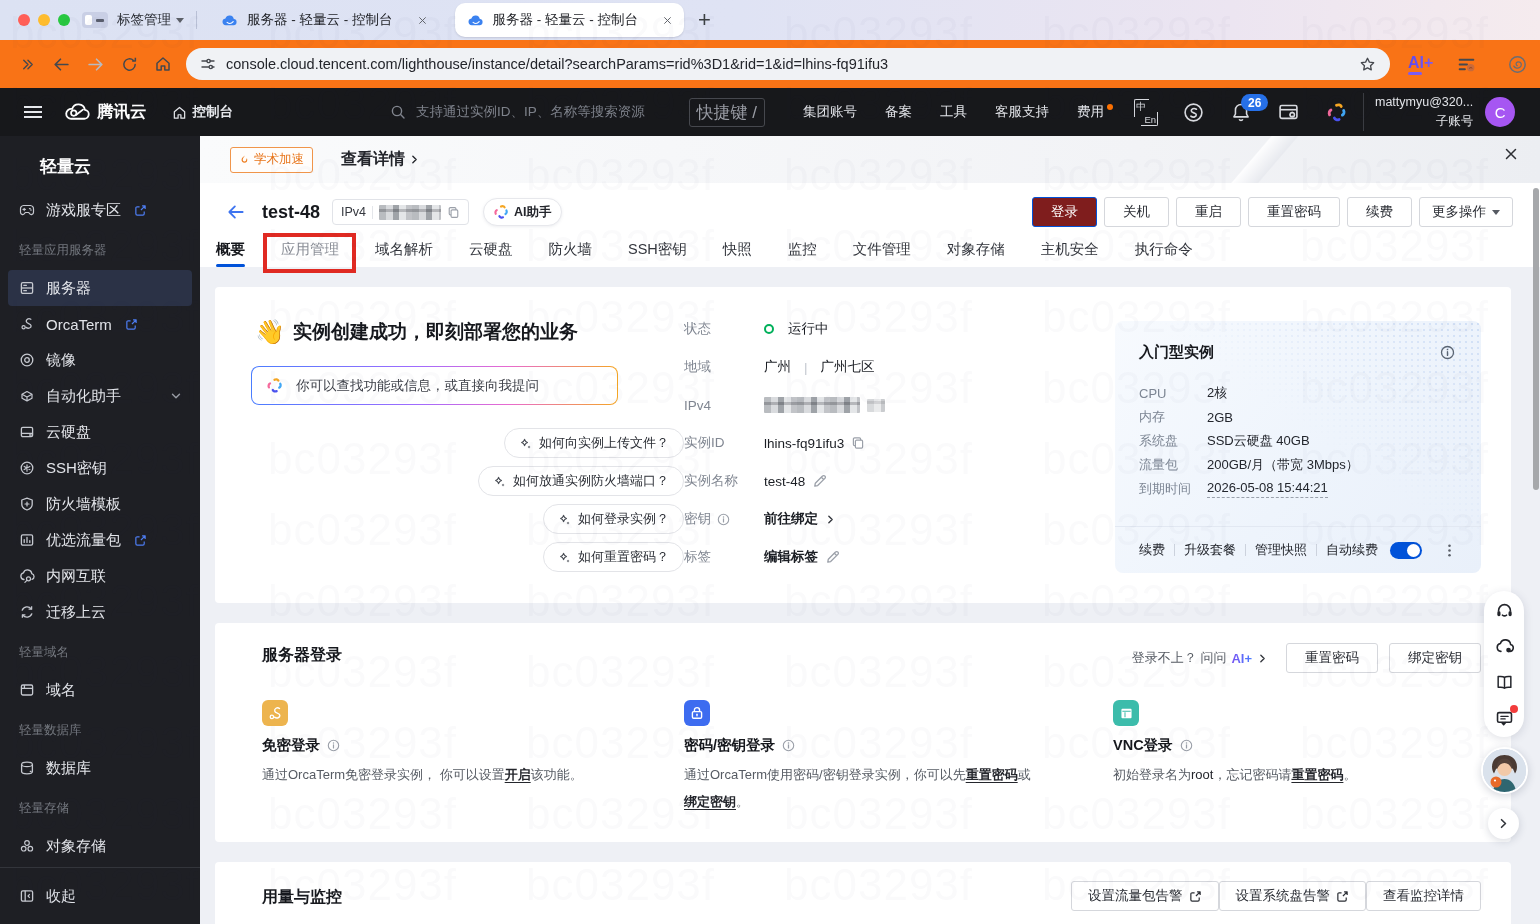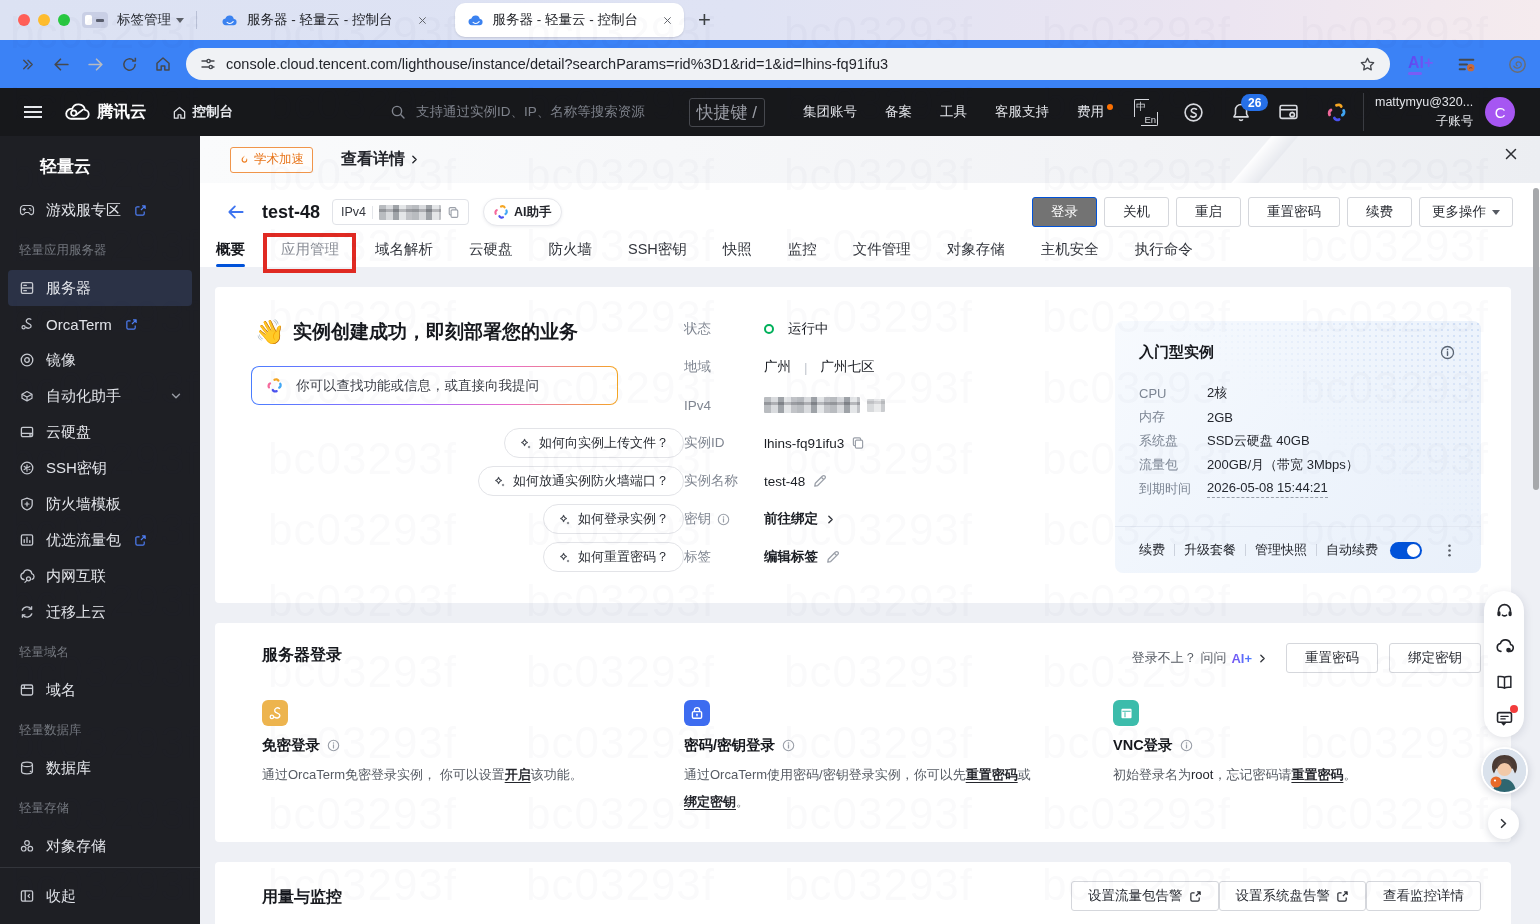--- a/index.html
+++ b/index.html
@@ -15,21 +15,21 @@
 .group-chip::before{content:"";position:absolute;left:3px;top:3px;width:7px;height:10px;background:#fff;border-radius:2px}
 .group-chip::after{content:"";position:absolute;right:4px;top:7px;width:8px;height:2.5px;background:#5a5f6e;border-radius:1px}
 .group-label{font-size:13.5px;color:#2a2d34;display:flex;align-items:center;gap:5px}
 .caret-down{width:0;height:0;border-left:4px solid transparent;border-right:4px solid transparent;border-top:5px solid #5c6068}
 .strip-sep{width:1px;height:18px;background:#b9c0d6;margin:0 12px}
 .tab{display:flex;align-items:center;gap:9px;height:34px;padding:0 10px 0 12px;border-radius:10px;max-width:240px}
 .tab.active{background:#fff;box-shadow:0 1px 2px rgba(60,64,90,.18)}
 .tab-title{font-size:13.5px;color:#202227;white-space:nowrap}
 .tab-close{color:#5f6368;font-size:16px;line-height:1;padding:0 2px;margin-left:14px}
 .newtab{font-size:22px;color:#3c4043;margin-left:14px;font-weight:300}
-.addressbar{position:absolute;top:40px;left:0;right:0;height:48px;background:#3b82f6;display:flex;align-items:center;padding-left:10px}
+.addressbar{position:absolute;top:40px;left:0;right:0;height:48px;background:#f97316;display:flex;align-items:center;padding-left:10px}
 .nav-ic{width:34px;height:34px;display:flex;align-items:center;justify-content:center;color:#45484e}
 .nav-ic.disabled{color:#b8bbc1}
 .urlpill{height:32px;width:1204px;background:#f0f2f5;border-radius:16px;display:flex;align-items:center;padding:0 14px;margin-left:6px;gap:10px}
 .url-text{font-size:14.5px;color:#23252b;white-space:nowrap;overflow:hidden;flex:1}
 .addr-right{display:flex;align-items:center;gap:24px;margin-left:18px}
 .addr-right svg:last-child{margin-left:8px}
 .ailogo{font-size:16px;font-weight:bold;background:linear-gradient(90deg,#5a48f0,#7a5cf5);-webkit-background-clip:text;background-clip:text;color:transparent;position:relative;padding-bottom:3px}
 .ailogo::after{content:"";position:absolute;left:0;bottom:0;width:14px;height:2.5px;background:#7a5cf5;border-radius:2px}
 
 .topbar{position:absolute;top:88px;left:0;right:0;height:48px;background:#17181b;display:flex;align-items:center;color:#e2e4e9;white-space:nowrap}
@@ -74,21 +74,21 @@
 .ph-row{display:flex;align-items:center;height:30px}
 .back-ic{color:#3e74f0;margin:0 16px 0 11px}
 .inst-name{font-size:18px;font-weight:bold;color:#16181d;margin-right:12px}
 .ip-pill{display:flex;align-items:center;height:26px;border:1px solid #e1e3e8;border-radius:4px;padding:0 8px;gap:6px;font-size:12.5px;color:#35383f;background:#fff}
 .ip-pill .sep{width:1px;height:13px;background:#e4e6ea}
 .mosaic{height:15px;border-radius:1px;background:repeating-linear-gradient(90deg,#b9bcc0 0 7px,#d9dbde 7px 14px,#9fa3a8 14px 20px,#e4e6e8 20px 27px,#c2c4c8 27px 33px),repeating-linear-gradient(0deg,rgba(255,255,255,.05) 0 5px,rgba(255,255,255,.55) 5px 8px,rgba(70,70,78,.28) 8px 11px,rgba(255,255,255,.25) 11px 15px);background-blend-mode:multiply}
 .ai-pill{display:flex;align-items:center;gap:5px;height:28px;border:1px solid #e7e8ec;border-radius:14px;padding:0 9px;margin-left:14px;font-size:12.5px;font-weight:bold;color:#23252b;background:#fff;box-shadow:0 1px 3px rgba(80,90,120,.10)}
 .head-actions{margin-left:auto;display:flex;gap:7px}
 .head-actions .btn:last-child{padding:0 12px}
 .btn{height:30px;display:flex;align-items:center;justify-content:center;font-size:13.5px;border-radius:3px;padding:0 18px;background:#fff;border:1px solid #d5d7dc;color:#2b2e35;white-space:nowrap}
-.btn.primary{background:#737373;border-color:#0052d9;color:#fff}
+.btn.primary{background:#7f1d1d;border-color:#0052d9;color:#fff}
 .btn .bcaret{margin-left:6px;width:0;height:0;border-left:4.5px solid transparent;border-right:4.5px solid transparent;border-top:5.5px solid #565a62}
 .tabsrow{display:flex;align-items:flex-end;gap:36px;height:40px;padding-left:1px}
 .ptab{font-size:14.5px;color:#33363d;padding-bottom:8px;position:relative;white-space:nowrap}
 .ptab.active{font-weight:bold;color:#16181d}
 .ptab.active::after{content:"";position:absolute;left:0;right:0;bottom:0;height:3px;background:#0052d9;border-radius:2px}
 .ptab.dimmed{color:#8a8e96}
 .red-box{position:absolute;left:-18px;right:-17px;top:-7px;bottom:-6px;border:4px solid #e02a22;pointer-events:none}
 
 .content{padding:20px 29px 20px 15px;display:flex;flex-direction:column;gap:20px}
 .card{background:#fff;border-radius:4px}

